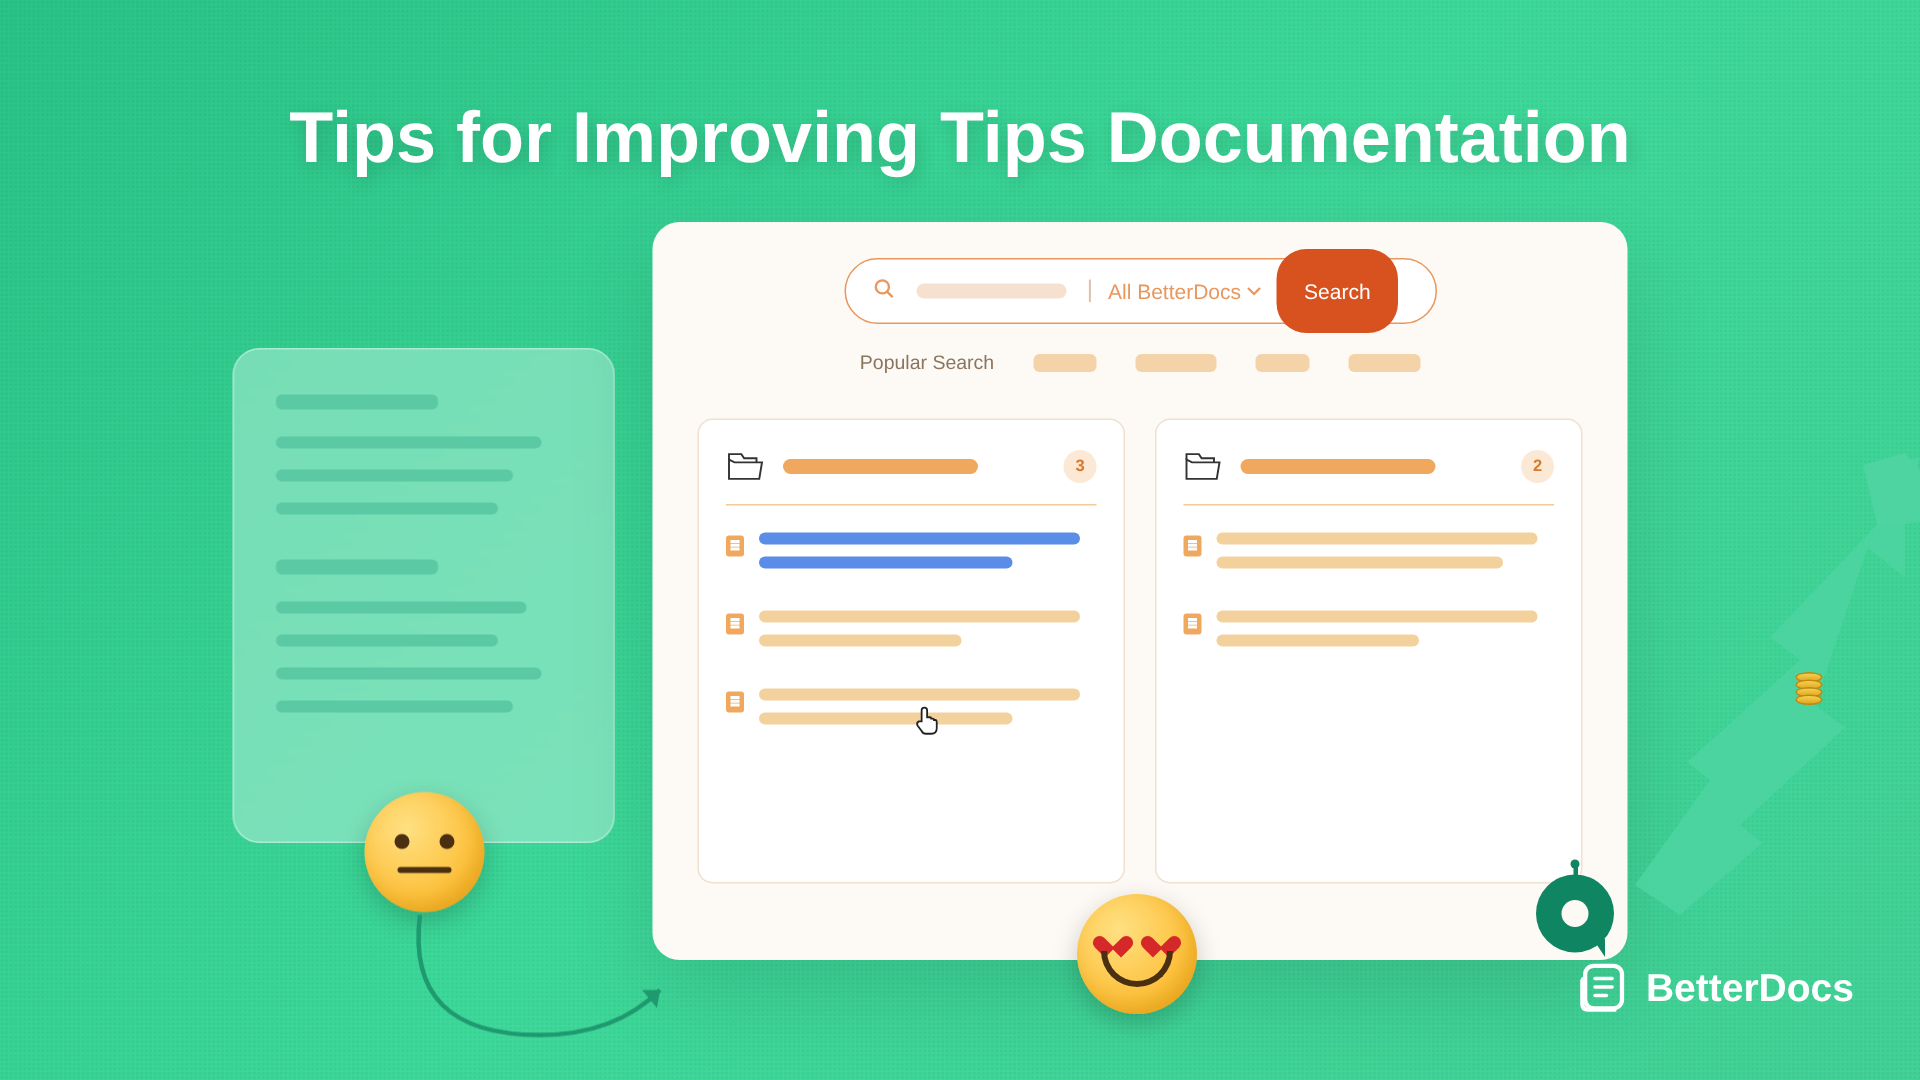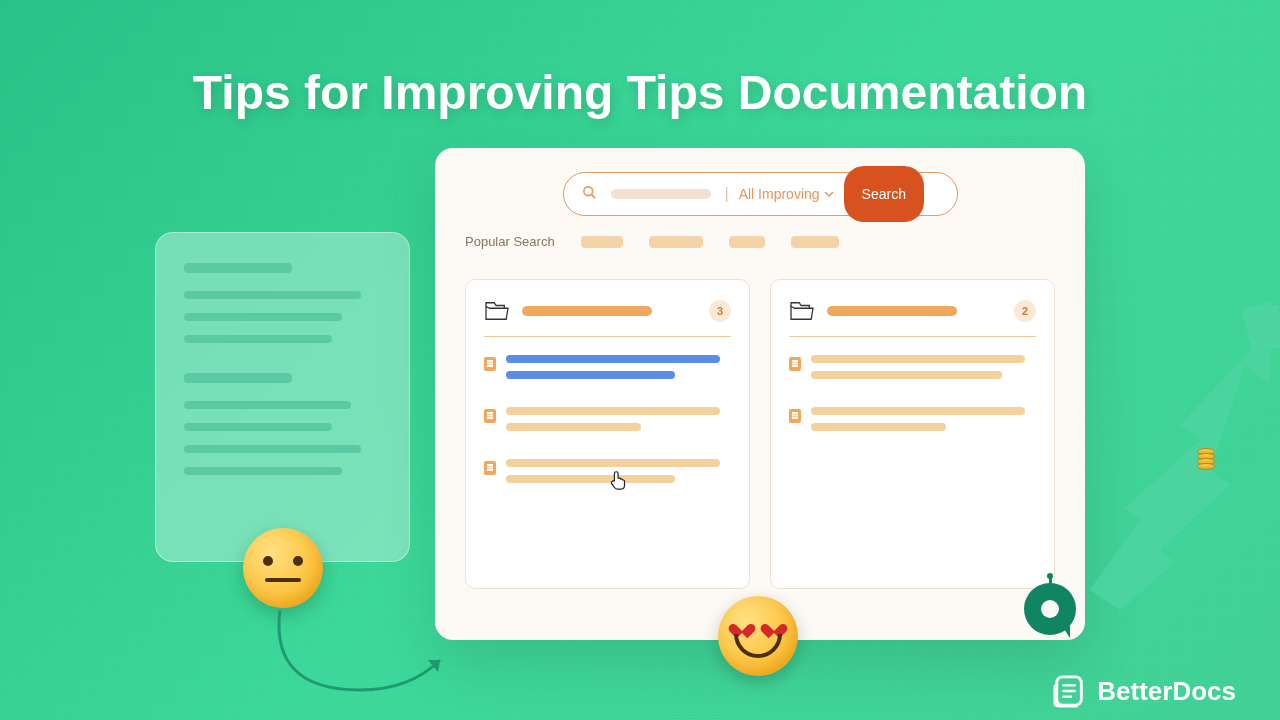--- a/index.html
+++ b/index.html
@@ -101,20 +101,21 @@
   color: #fff;
   border: none;
   border-radius: 20px;
   padding: 20px 18px;
   font-size: 14px;
   font-weight: 500;
 }
 .popular {
   display: flex;
   align-items: center;
+  justify-content: center;
   gap: 26px;
   margin-top: 18px;
   font-size: 13px;
   color: #8a7560;
 }
 .pop-chip {
   height: 12px;
   background: #f5d3a8;
   border-radius: 4px;
 }
@@ -317,21 +318,21 @@
   right: 6px;
   width: 0;
   height: 0;
   border-left: 8px solid transparent;
   border-top: 12px solid #0f8562;
 }
 
 .brand {
   position: absolute;
   right: 44px;
-  bottom: 12px;
+  bottom: 45px;
   display: flex;
   align-items: center;
   gap: 10px;
   color: #fff;
 }
 .brand-text {
   font-size: 26px;
   font-weight: 700;
 }
 .brand-icon { width: 34px; height: 34px; }
@@ -372,21 +373,21 @@
   <div class="search-bar">
     <span class="search-icon">
       <svg width="15" height="15" viewBox="0 0 24 24" fill="none" stroke="currentColor" stroke-width="2.5">
           <circle cx="10" cy="10" r="7"></circle>
           <line x1="21" y1="21" x2="15" y2="15"></line>
         </svg>
     </span>
     <div class="search-input-ph"></div>
     <span class="search-divider">|</span>
     <span class="search-cat">
-      <span>All Improving</span>
+      <span>All BetterDocs</span>
       <svg width="10" height="6" viewBox="0 0 10 6">
           <path d="M1 1l4 4 4-4" stroke="currentColor" stroke-width="1.5" fill="none"></path>
         </svg>
     </span>
     <button class="search-btn">Search</button>
   </div>
 
   <div class="popular">
     <span>Popular Search</span>
     <div class="pop-chip" style="width:42px"></div>

